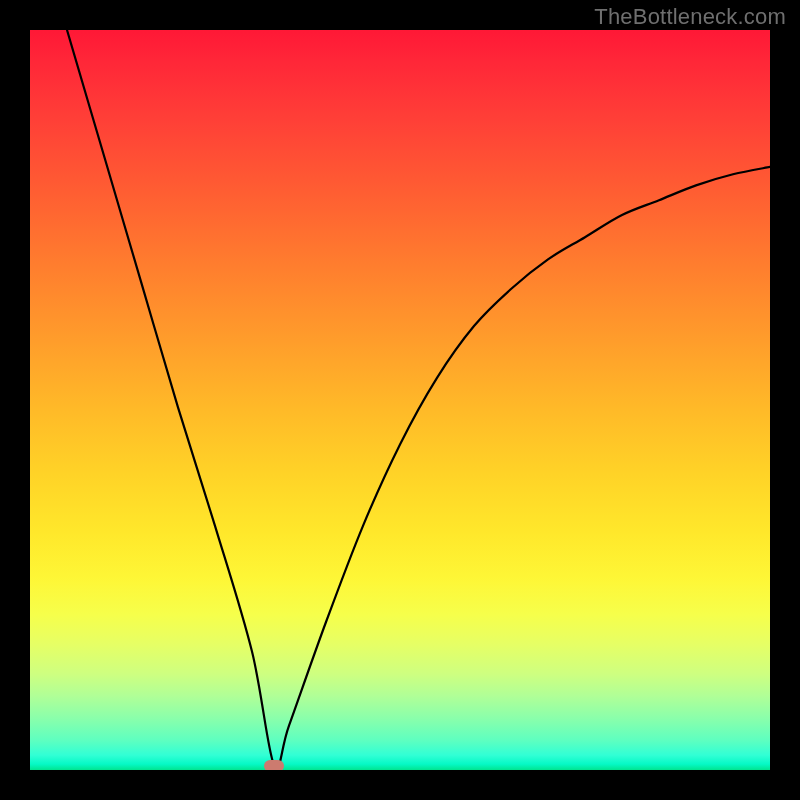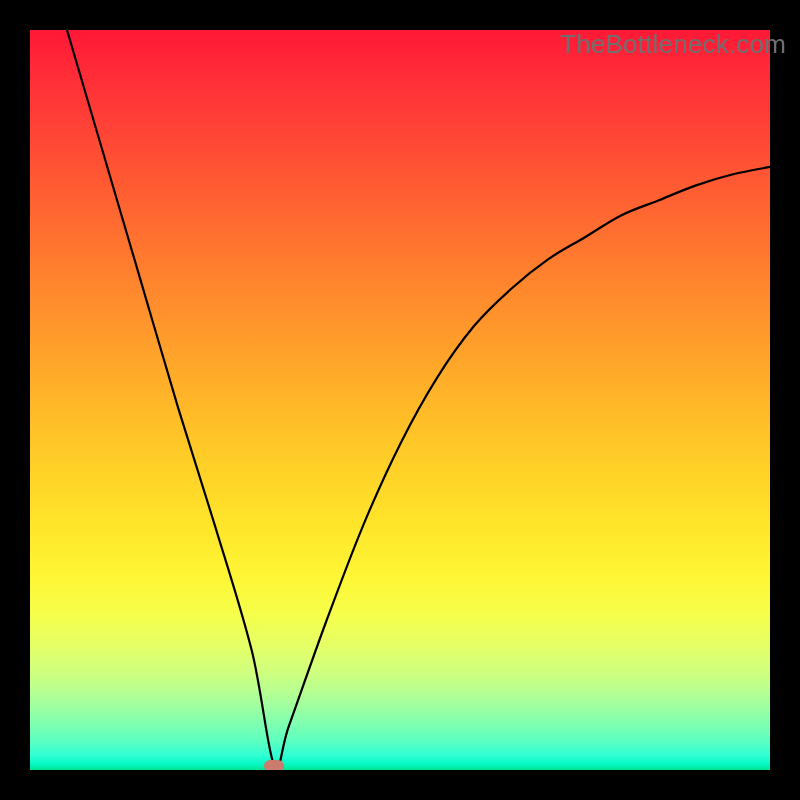--- a/index.html
+++ b/index.html
@@ -17,25 +17,24 @@
     left: 0;
     width: 800px;
     height: 800px;
     background: #000;
   }
   .watermark {
     position: absolute;
     top: 4px;
     right: 14px;
     color: #6f6f6f;
-    font-size: 26px;
+    font-size: 22px;
     letter-spacing: 0.2px;
     font-weight: 400;
     z-index: 50;
-    margin-top: 25px;
   }
   .plot {
     position: absolute;
     top: 30px;
     left: 30px;
     width: 740px;
     height: 740px;
     overflow: hidden;
   }
   .gradient {

